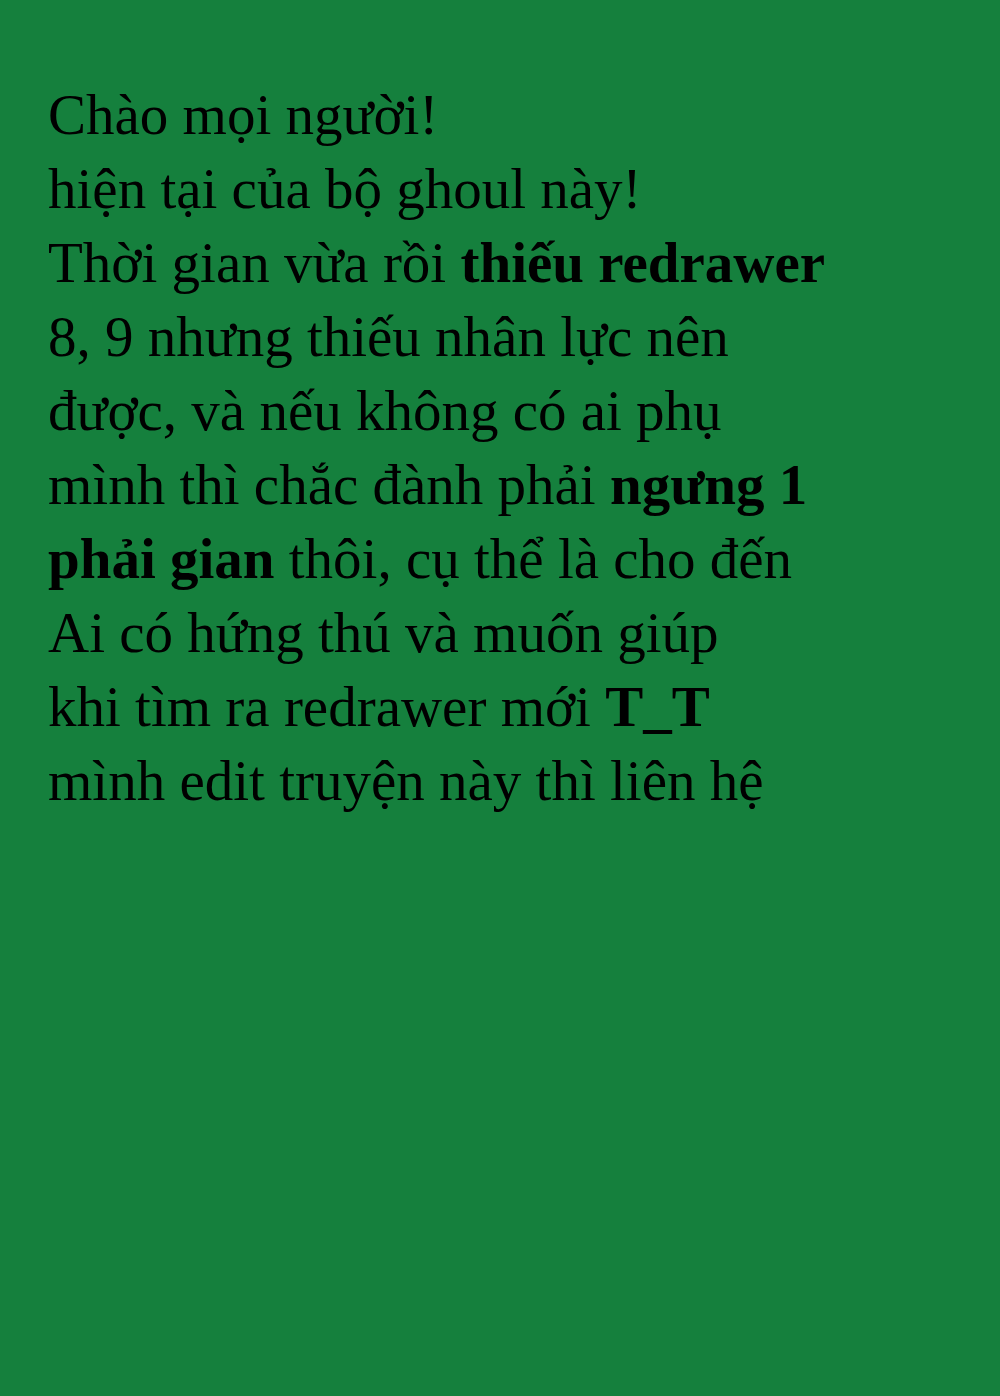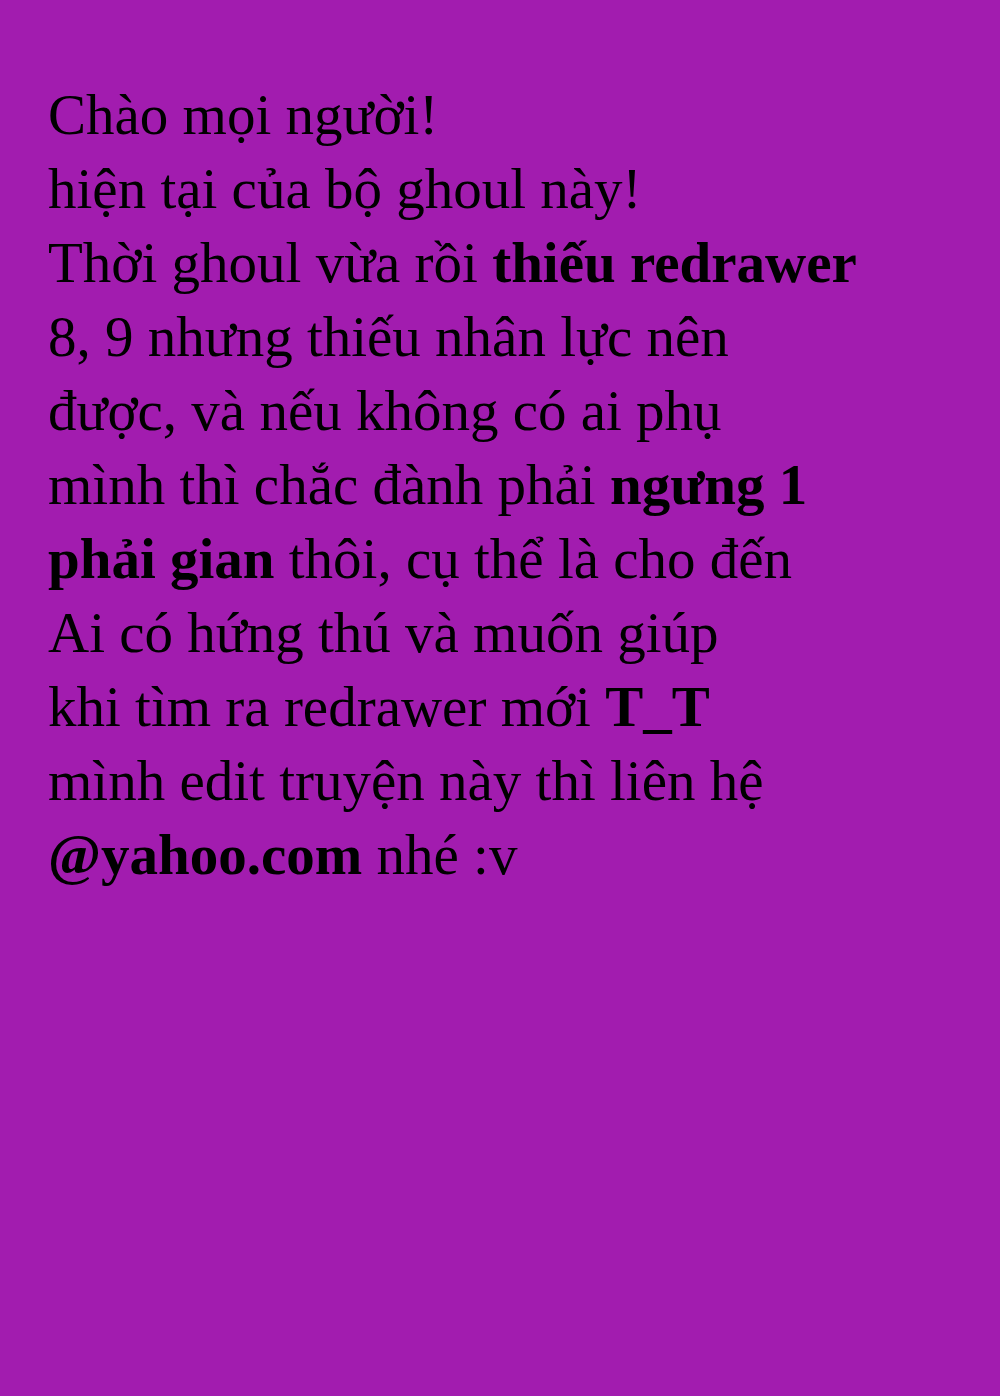--- a/index.html
+++ b/index.html
@@ -12,21 +12,21 @@
     width: 1000px;
     height: 1396px;
     overflow: hidden;
     font-family: "Liberation Serif", "DejaVu Serif", serif;
     color: #000000;
   }
   .page {
     width: 1000px;
     height: 1396px;
     box-sizing: border-box;
-    background: #a21caf;
+    background: #15803d;
     position: relative;
   }
   .note-block {
     position: absolute;
     left: 48px;
     top: 78px;
     width: 910px;
   }
   .note-line {
     font-size: 57px;
@@ -49,21 +49,21 @@
     <div class="note-line">
       <span>Chào mọi người!</span>
     </div>
 
 
     <div class="note-line">
       <span>hiện tại của bộ ghoul này!</span>
     </div>
 
     <div class="note-line">
-      <span>Thời ghoul vừa rồi </span><span class="b">thiếu redrawer</span><span></span>
+      <span>Thời gian vừa rồi </span><span class="b">thiếu redrawer</span><span></span>
     </div>
 
 
 
     <div class="note-line">
       <span>8, 9 nhưng thiếu nhân lực nên</span>
     </div>
 
 
     <div class="note-line">
@@ -84,18 +84,15 @@
 
     <div class="note-line">
       <span>khi tìm ra redrawer mới </span><span class="b">T_T</span><span></span>
     </div>
 
     <div class="note-line">
       <span>mình edit truyện này thì liên hệ</span>
     </div>
 
 
-    <div class="note-line">
-      <span></span><span class="b">@yahoo.com</span><span> nhé :v</span>
-    </div>
 
   </div>
 </div>
 
 </body></html>

